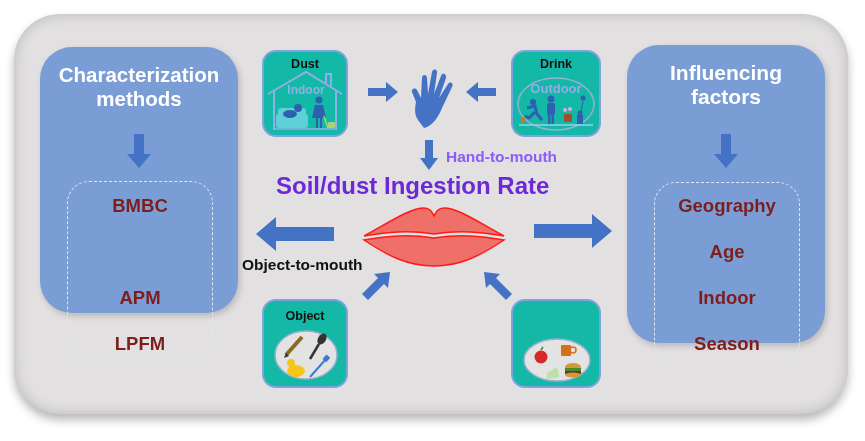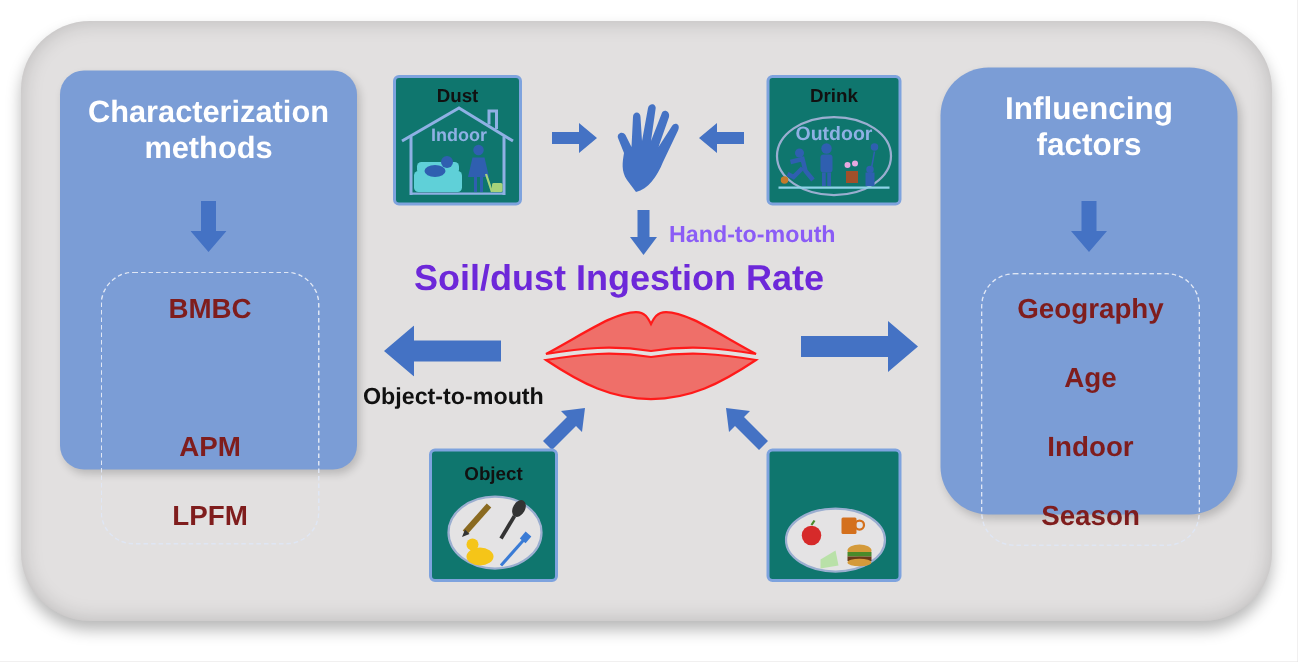--- a/index.html
+++ b/index.html
@@ -3,31 +3,31 @@
 <meta charset="utf-8">
 <style>
   html, body { margin:0; padding:0; }
   body { width:865px; height:441px; background:#ffffff; position:relative; overflow:hidden;
          font-family:"Liberation Sans", sans-serif; }
   .frame { position:absolute; left:14px; top:14px; width:834px; height:400px;
            background:#e2e0e0; border-radius:46px;
            box-shadow: 0 6px 10px rgba(0,0,0,0.28), 0 0 14px rgba(0,0,0,0.18) inset; }
   .panel { position:absolute; background:#7b9dd6; border-radius:32px;
            box-shadow: 2px 3px 6px rgba(0,0,0,0.18); }
-  .panel-left { left:40px; top:47px; width:198px; height:266px;border-radius:16px; }
+  .panel-left { left:40px; top:47px; width:198px; height:266px; }
   .panel-right { left:627px; top:45px; width:198px; height:298px; }
   .panel-title { position:absolute; left:0; right:0; top:16px; text-align:center; color:#ffffff;
                  font-weight:bold; font-size:21px; line-height:24px; }
   .panel-left .panel-title { font-size:20.5px; }
   .down-arrow { position:absolute; left:50%; transform:translateX(-50%); }
   .list-box { position:absolute; left:27px; width:144px; height:180px;
               border:1.5px dashed #dfe6f4; border-radius:22px; }
   .list-item { position:absolute; left:0; right:0; text-align:center; font-weight:bold;
                font-size:18.5px; color:#7f1d1d; }
-  .src-box { position:absolute; background:#0f766e; border:2.5px solid #7ea3de; border-radius:4px; }
+  .src-box { position:absolute; background:#14b8a6; border:2.5px solid #7ea3de; border-radius:14px; }
   .src-label { position:absolute; left:0; right:0; text-align:center; font-weight:bold; font-size:12.5px; color:#111; }
   .center-text { position:absolute; font-weight:bold; }
   .icon { position:absolute; }
 </style>
 </head>
 <body>
 
 <div class="frame"></div>
 
 <div class="panel panel-left">
@@ -149,21 +149,21 @@
 <div class="center-text" style="left:242px; top:256px; font-size:15.5px; color:#111;">Object-to-mouth</div>
 
 <svg class="icon" style="left:362px; top:272px" width="28" height="28" viewBox="0 0 28 28">
   <polygon points="0,22 16,6 12,2 28,0 26,16 22,12 6,28" fill="#4472c4"></polygon>
 </svg>
 
 <svg class="icon" style="left:484px; top:272px" width="28" height="28" viewBox="0 0 28 28">
   <polygon points="28,22 12,6 16,2 0,0 2,16 6,12 22,28" fill="#4472c4"></polygon>
 </svg>
 
-<div class="src-box" style="left:262px; top:299px; width:82px; height:85px;margin-left:24px;">
+<div class="src-box" style="left:262px; top:299px; width:82px; height:85px;">
   <div class="src-label" style="top:8px">Object</div>
   <svg class="icon" style="left:10px; top:28px" width="64" height="52" viewBox="0 0 64 52">
     <ellipse cx="32" cy="26" rx="31" ry="24" fill="#e4e3e4" stroke="#9aaed0" stroke-width="1.5"></ellipse>
 
     <line x1="12" y1="26" x2="28" y2="8" stroke="#8a6a20" stroke-width="4"></line>
     <polygon points="10,29 12,24 15,27" fill="#333"></polygon>
 
     <ellipse cx="48" cy="10" rx="4" ry="6" transform="rotate(30 48 10)" fill="#333"></ellipse>
     <line x1="45" y1="15" x2="36" y2="30" stroke="#333" stroke-width="2.5"></line>
 

